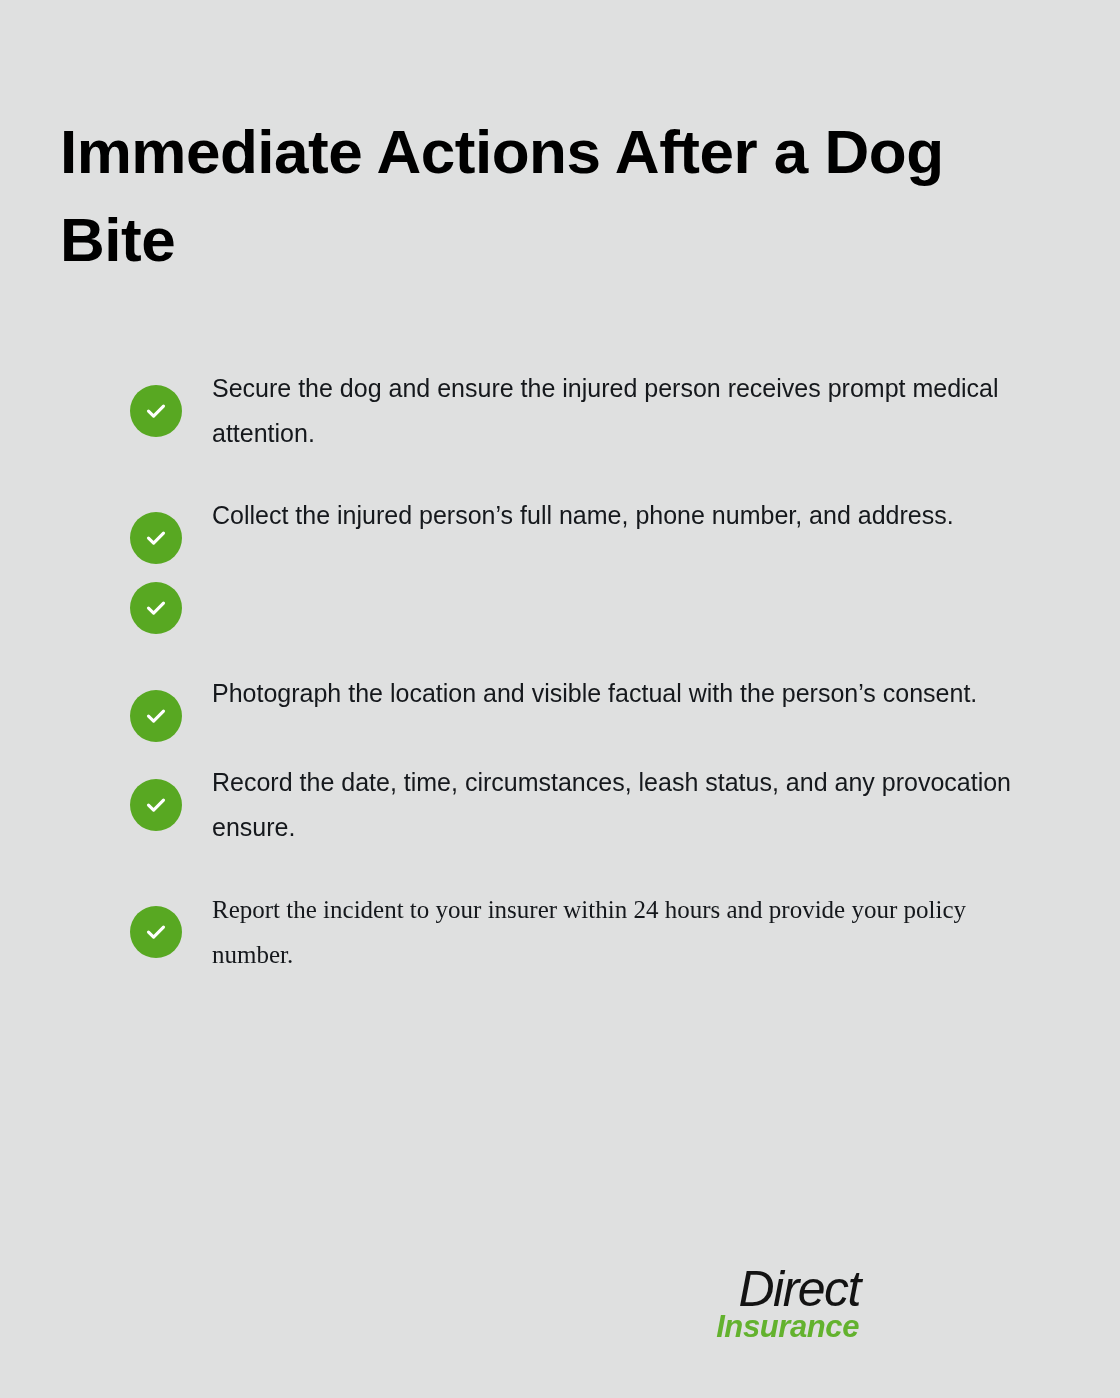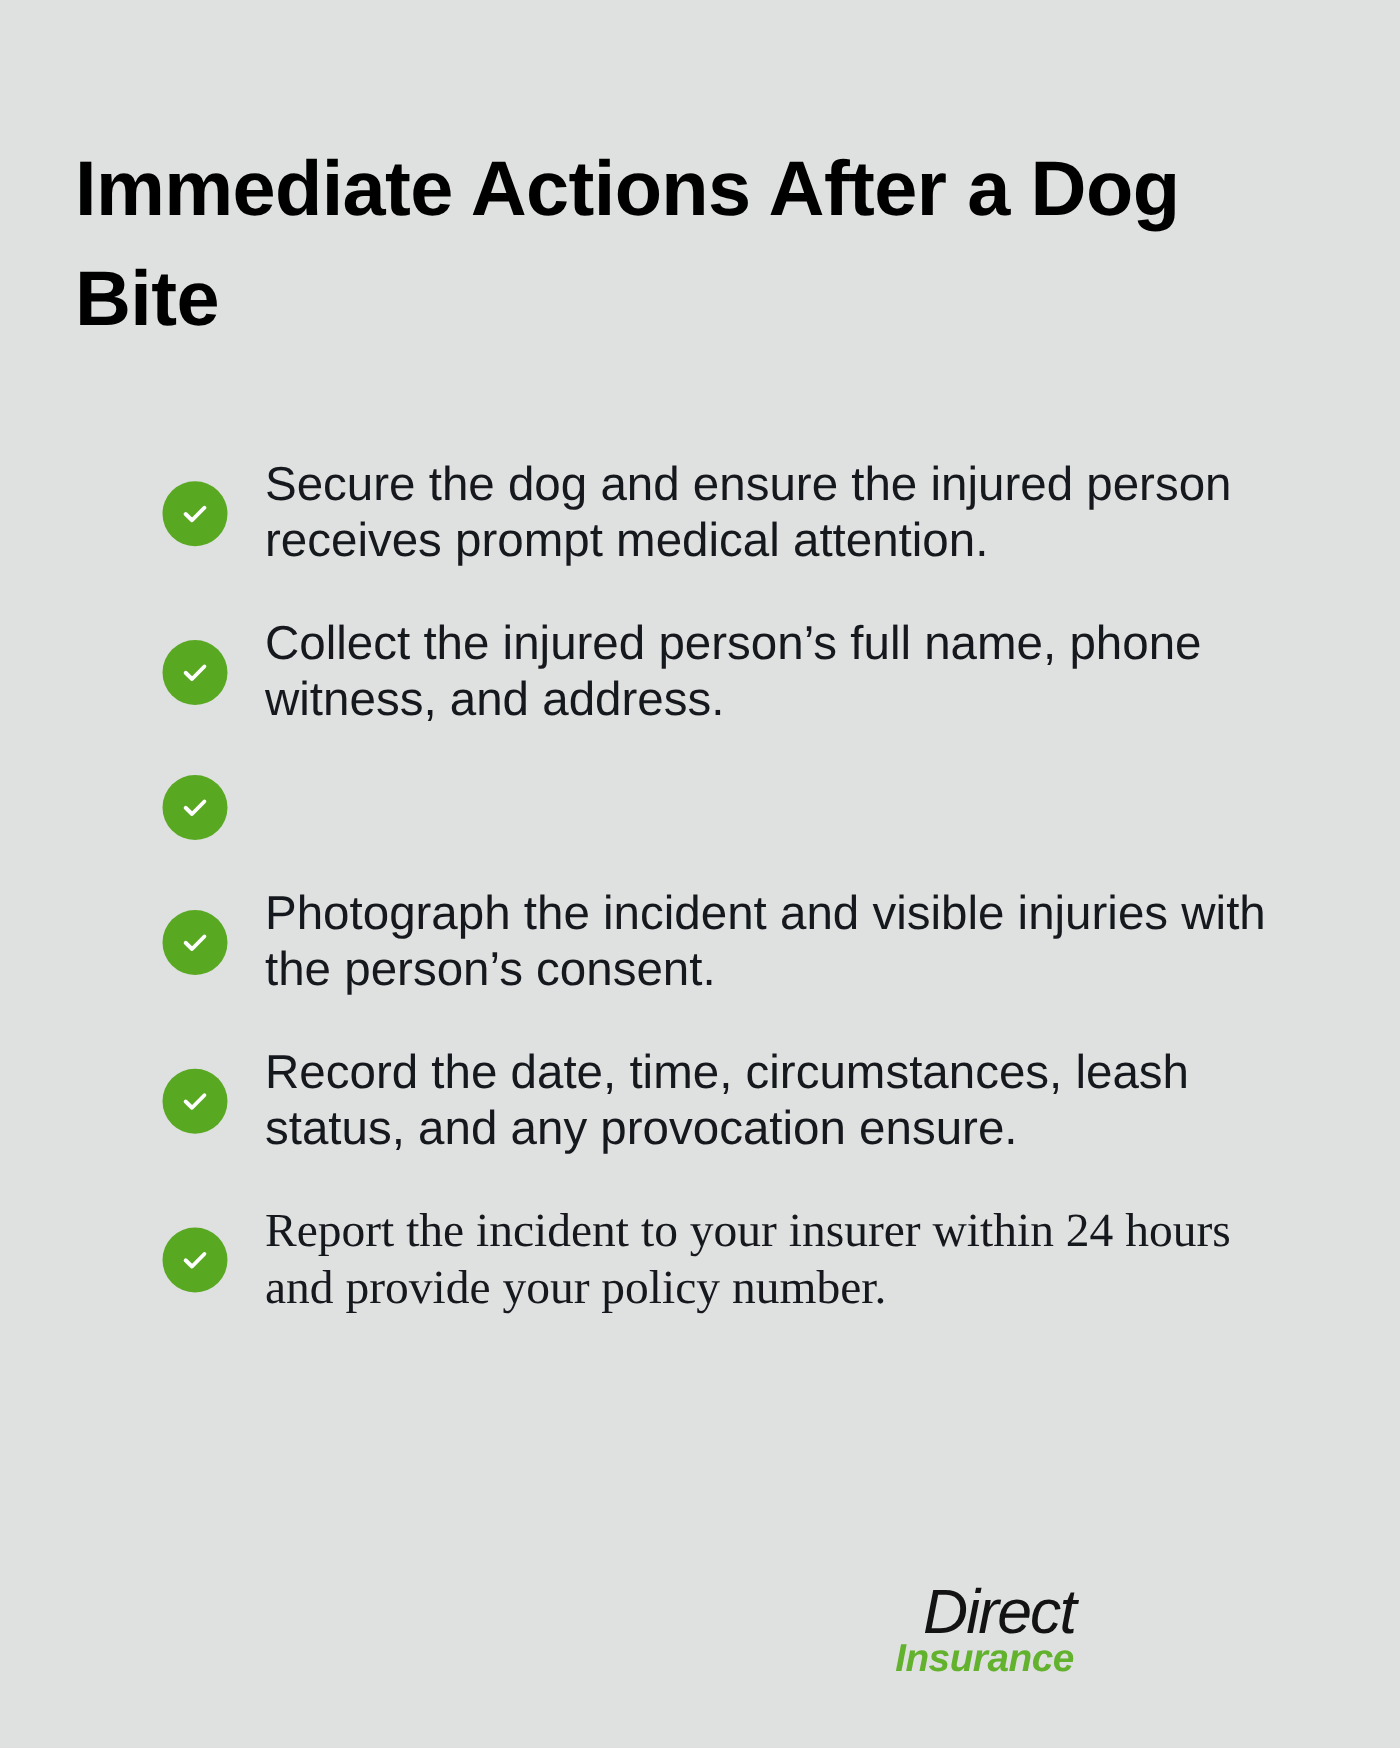--- a/index.html
+++ b/index.html
@@ -72,21 +72,21 @@
     box-sizing: border-box;
   }
   .check-badge.single-line {
     top: 0px;
   }
   .check-badge svg {
     display: block;
   }
   .check-text {
     display: block;
-    font-size: 38px;
+    font-size: 25px;
     line-height: 45px;
     color: #15181c;
     font-weight: 400;
     max-width: 830px;
     margin: 0;
     padding-top: 0px;
   }
 
   
   .logo {
@@ -137,38 +137,38 @@
       <span class="check-text">Secure the dog and ensure the injured person receives prompt medical attention.</span>
     </li>
 
 
     <li class="check-item">
       <span class="check-badge">
         <svg width="26" height="26" viewBox="0 0 26 26" aria-hidden="true">
           <path d="M5.5 13.2 L10.6 18.2 L20.5 8.2" fill="none" stroke="#ffffff" stroke-width="3.1" stroke-linecap="round" stroke-linejoin="round"></path>
         </svg>
       </span>
-      <span class="check-text">Collect the injured person’s full name, phone witness, and address.</span>
+      <span class="check-text">Collect the injured person’s full name, phone number, and address.</span>
     </li>
 
     <li class="check-item">
       <span class="check-badge single-line">
         <svg width="26" height="26" viewBox="0 0 26 26" aria-hidden="true">
           <path d="M5.5 13.2 L10.6 18.2 L20.5 8.2" fill="none" stroke="#ffffff" stroke-width="3.1" stroke-linecap="round" stroke-linejoin="round"></path>
         </svg>
       </span>
     </li>
 
     <li class="check-item">
       <span class="check-badge">
         <svg width="26" height="26" viewBox="0 0 26 26" aria-hidden="true">
           <path d="M5.5 13.2 L10.6 18.2 L20.5 8.2" fill="none" stroke="#ffffff" stroke-width="3.1" stroke-linecap="round" stroke-linejoin="round"></path>
         </svg>
       </span>
-      <span class="check-text">Photograph the incident and visible injuries with the person’s consent.</span>
+      <span class="check-text">Photograph the location and visible factual with the person’s consent.</span>
     </li>
 
     <li class="check-item">
       <span class="check-badge">
         <svg width="26" height="26" viewBox="0 0 26 26" aria-hidden="true">
           <path d="M5.5 13.2 L10.6 18.2 L20.5 8.2" fill="none" stroke="#ffffff" stroke-width="3.1" stroke-linecap="round" stroke-linejoin="round"></path>
         </svg>
       </span>
       <span class="check-text">Record the date, time, circumstances, leash status, and any provocation ensure.</span>
     </li>

